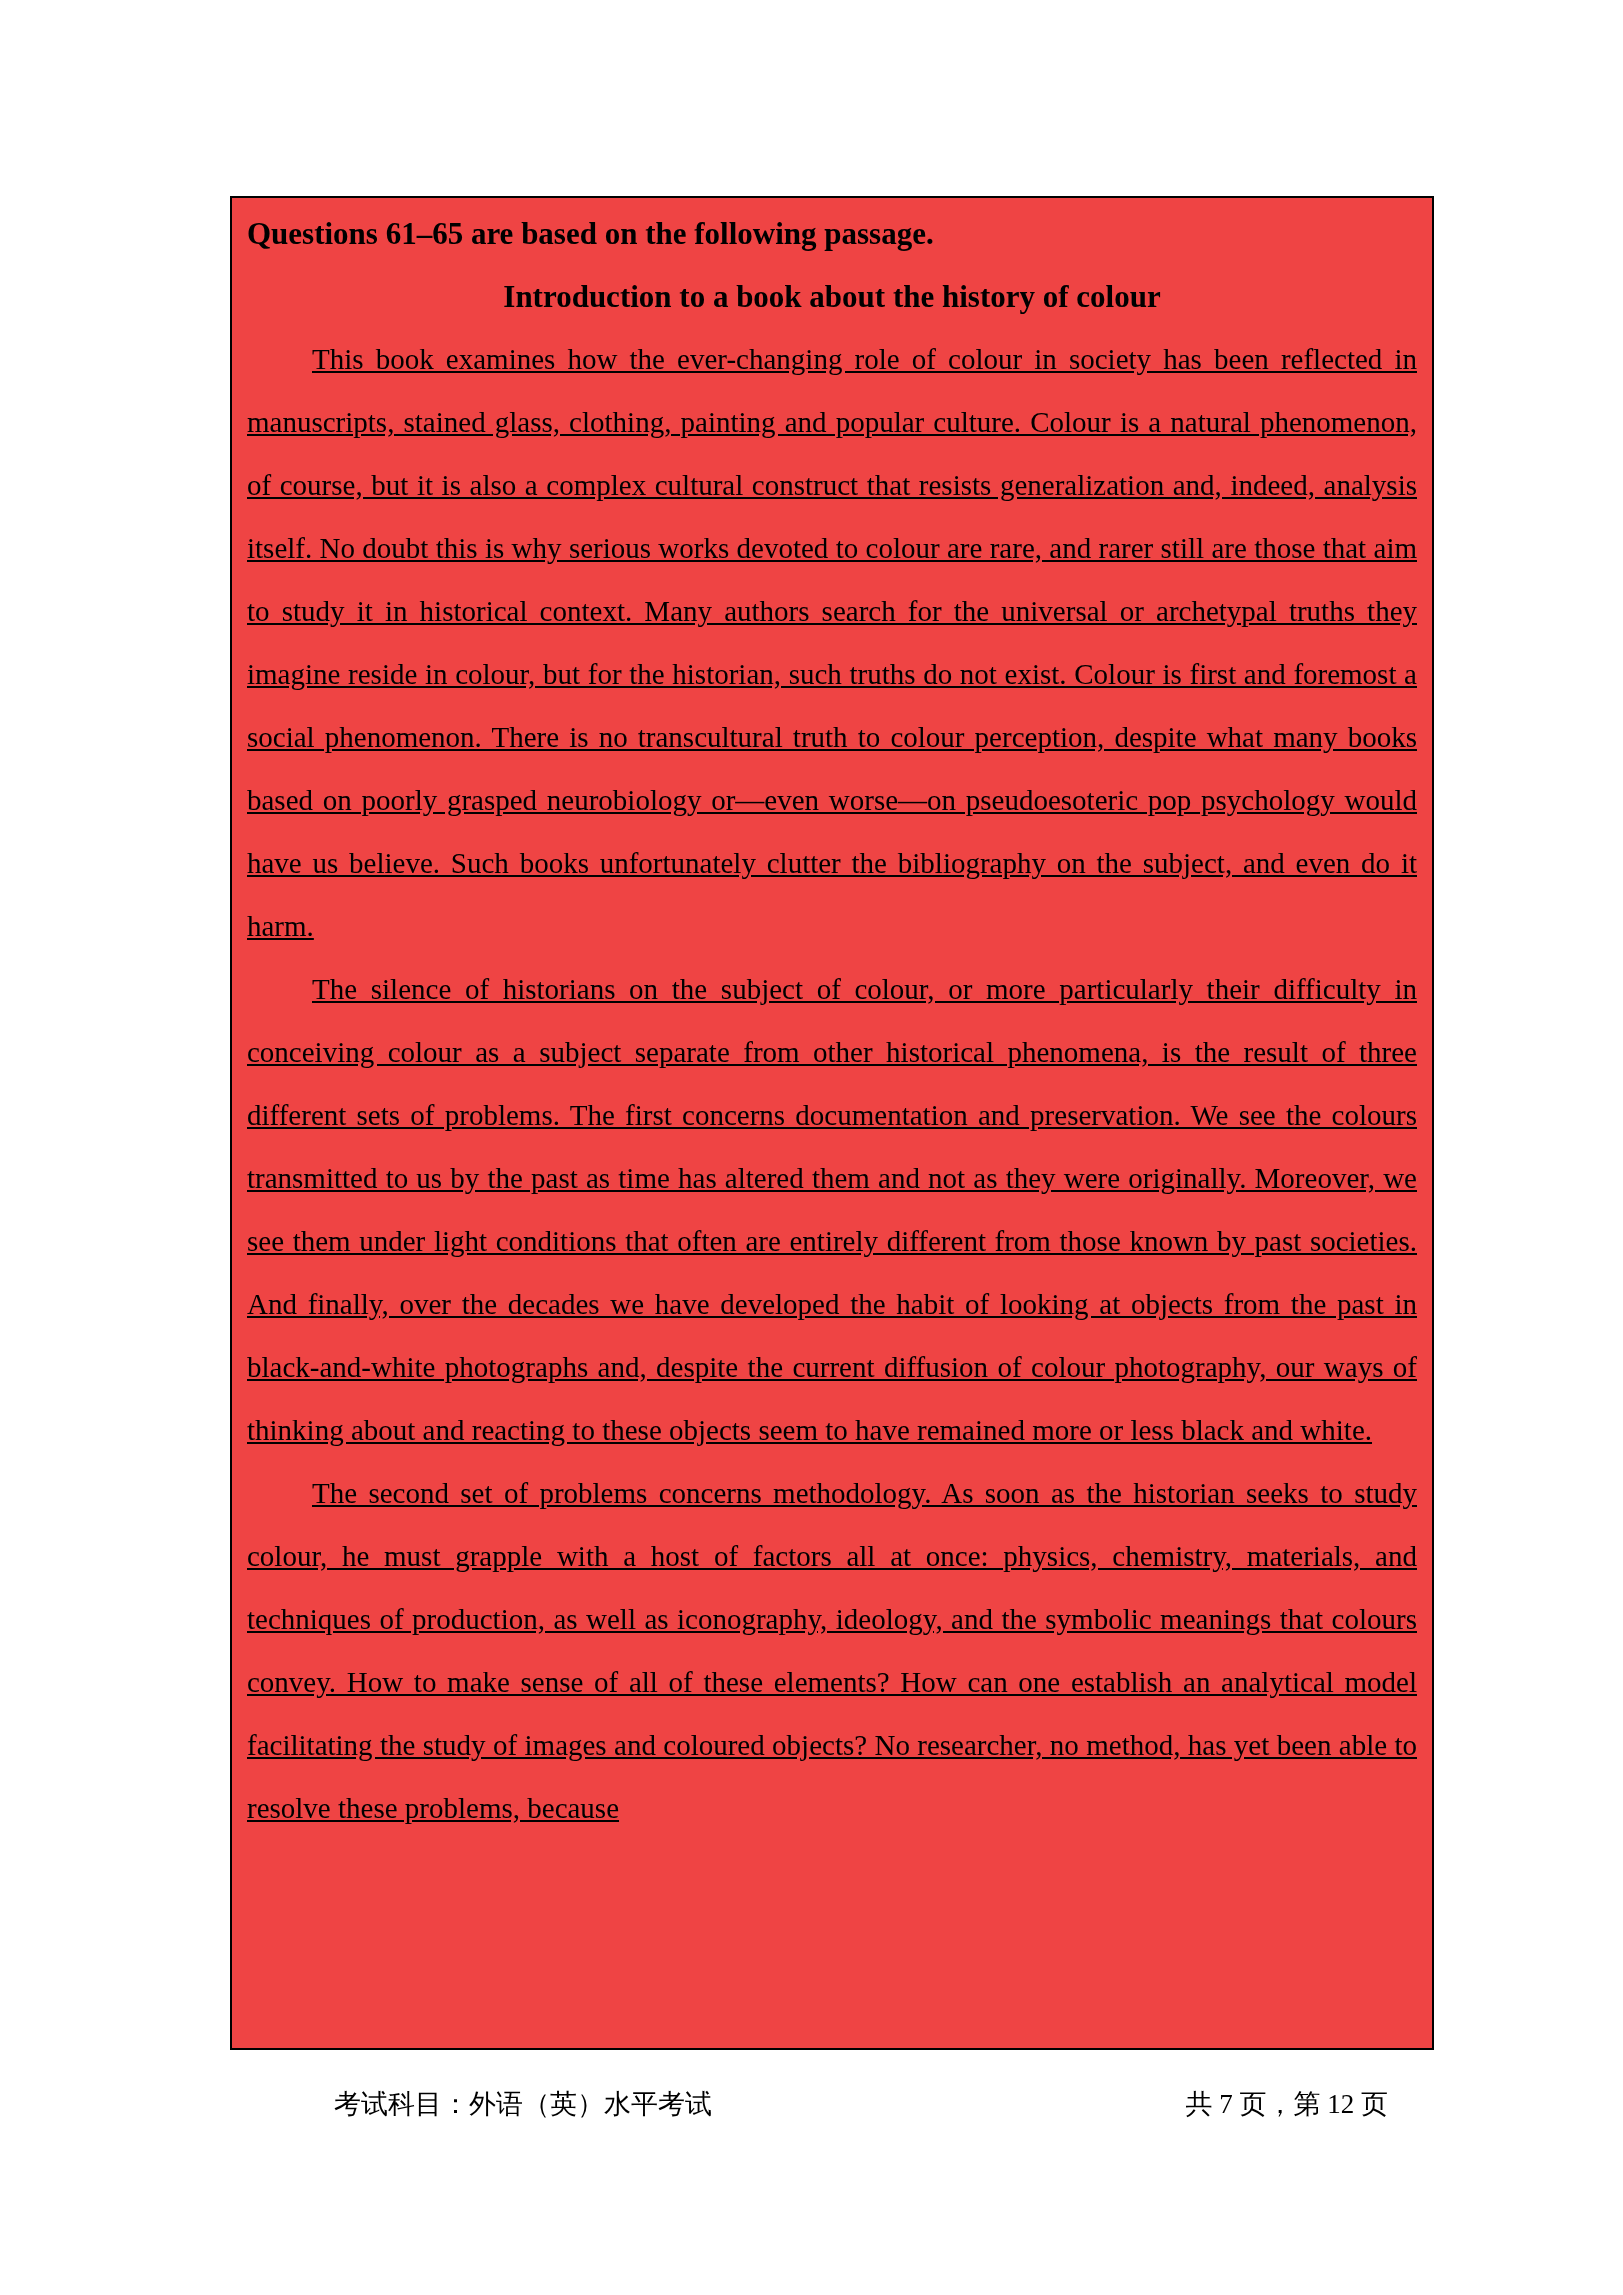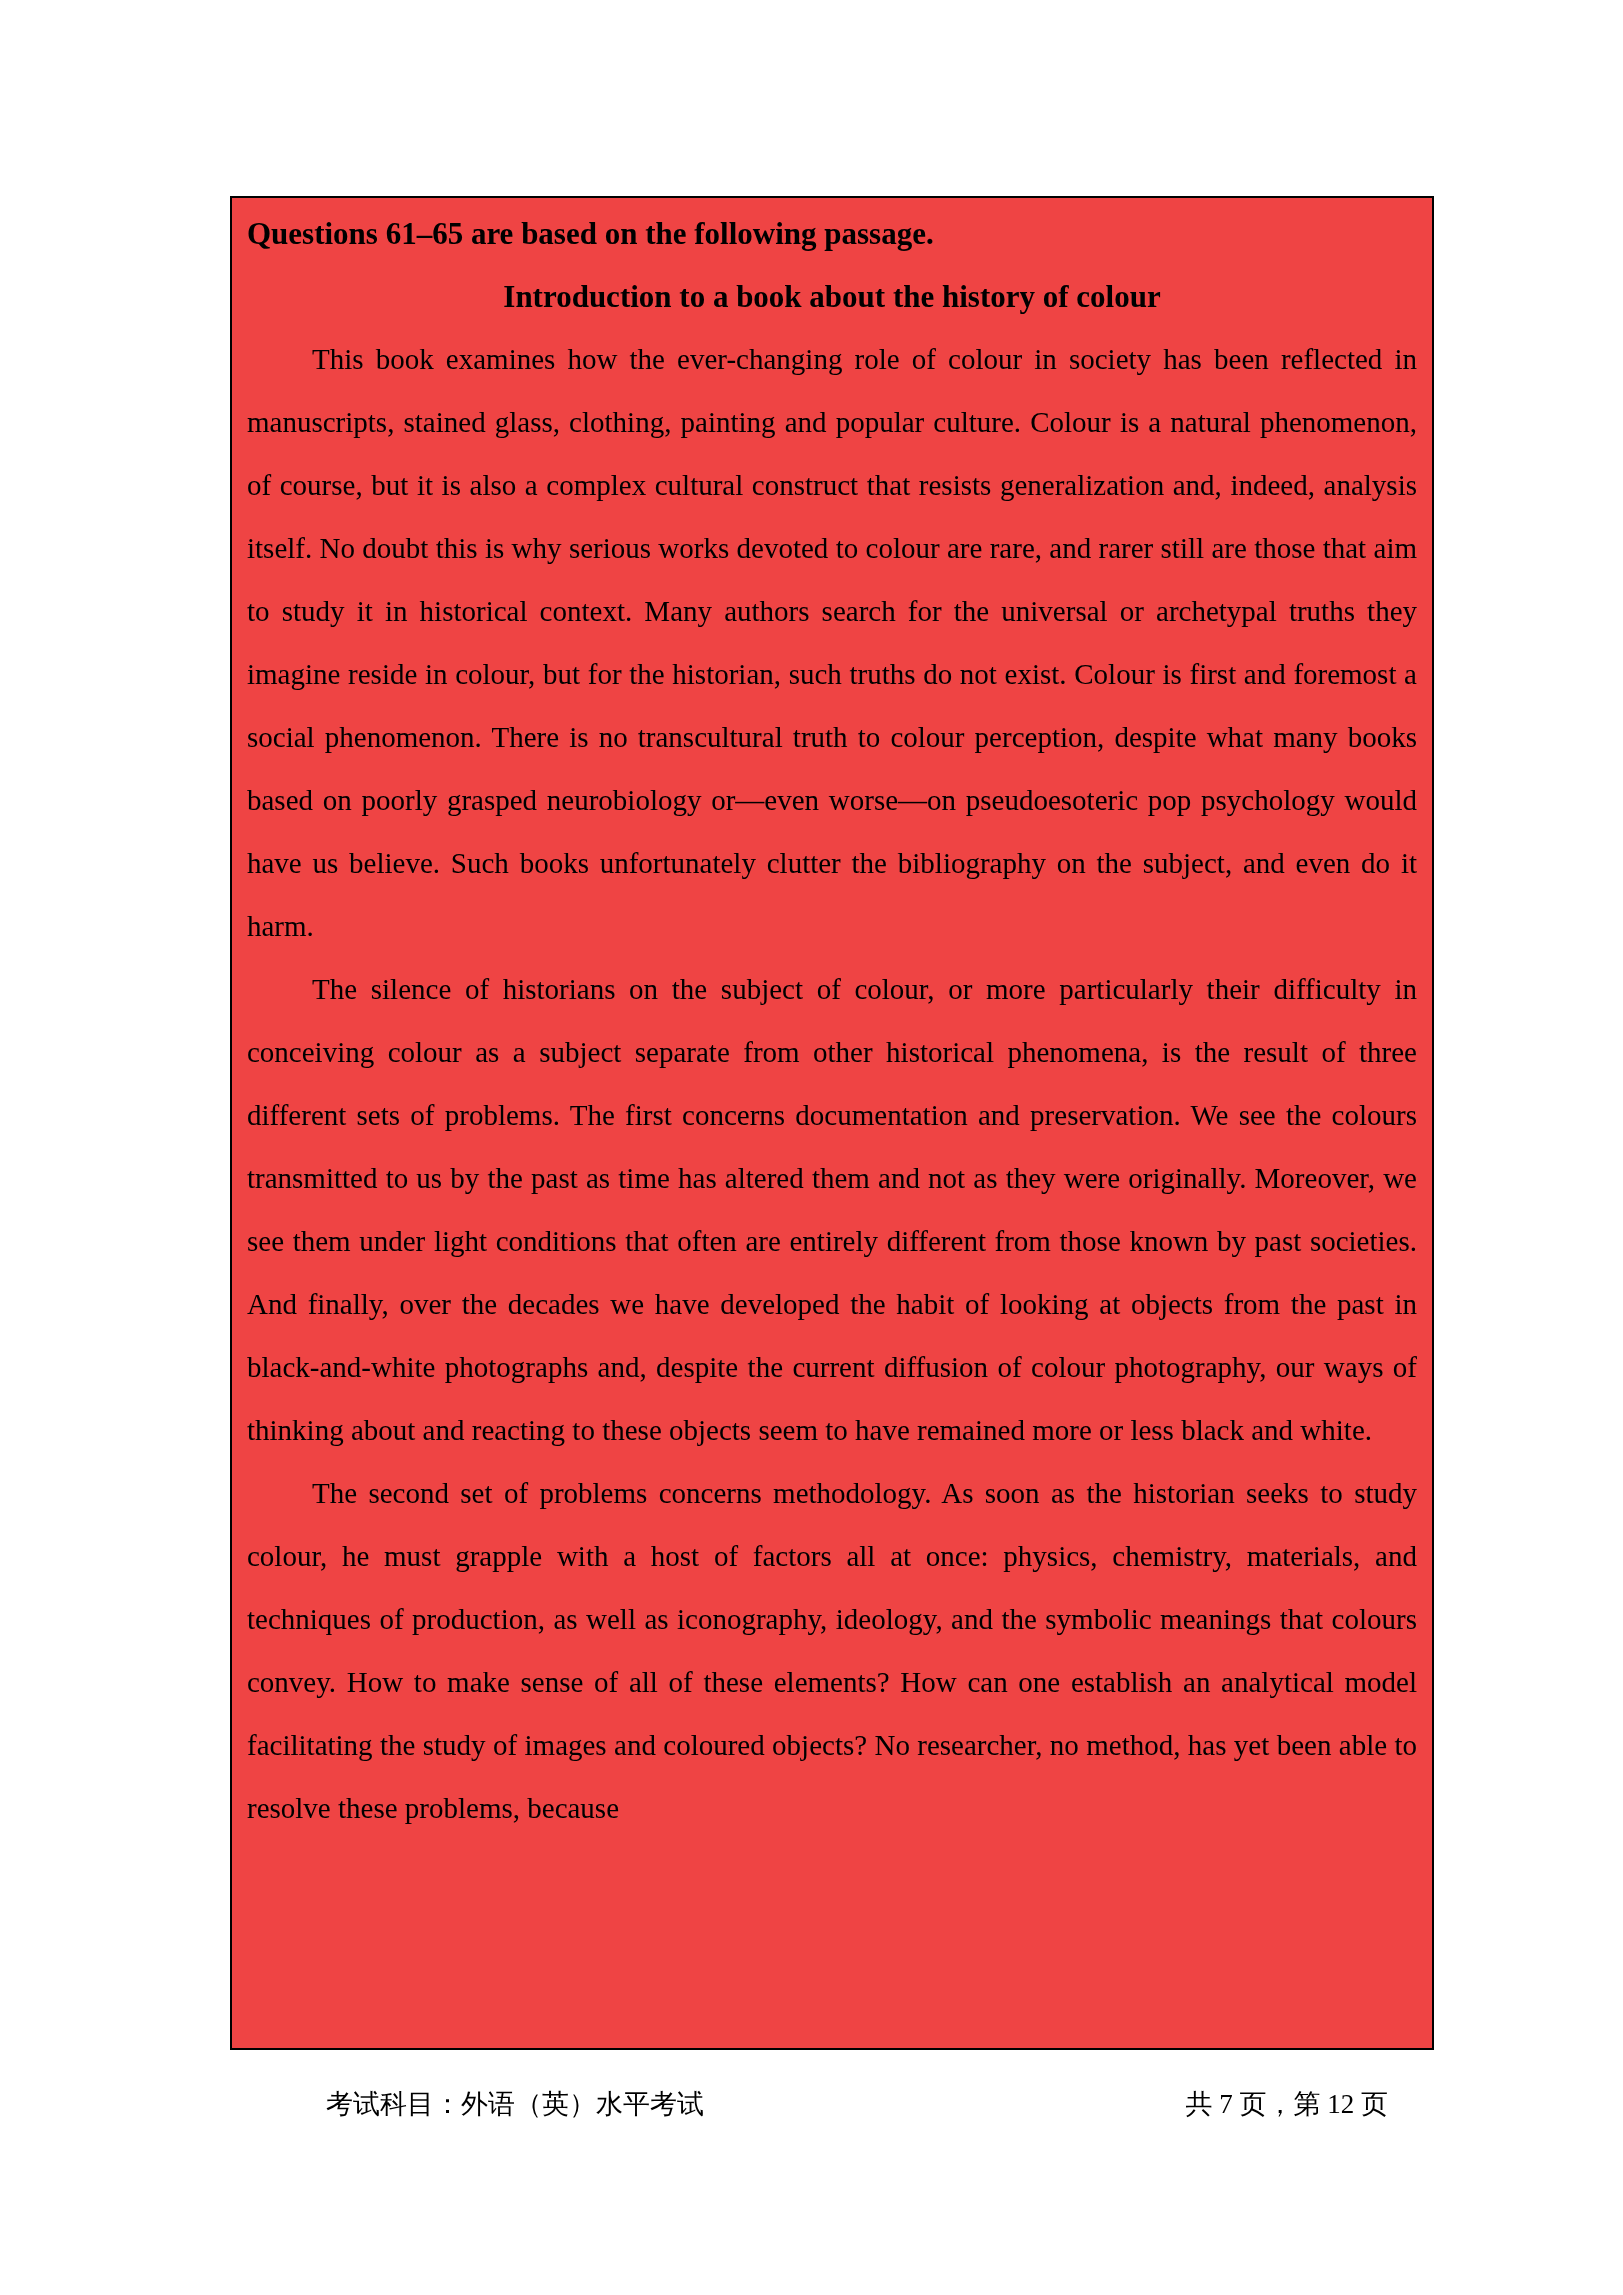--- a/index.html
+++ b/index.html
@@ -38,24 +38,25 @@
     font-weight: bold;
     font-size: 31px;
     text-align: center;
     margin: 0;
   }
   .para {
     margin: 0;
     text-indent: 65px;
     text-align: justify;
     text-justify: inter-word;
+    text-decoration: underline;
   }
   .page-footer-left {
     position: absolute;
-    left: 326px;
+    left: 334px;
     top: 2088px;
     font-size: 27px;
     line-height: 33px;
     white-space: nowrap;
   }
   .page-footer-right {
     position: absolute;
     right: 235px;
     top: 2088px;
     font-size: 27px;

